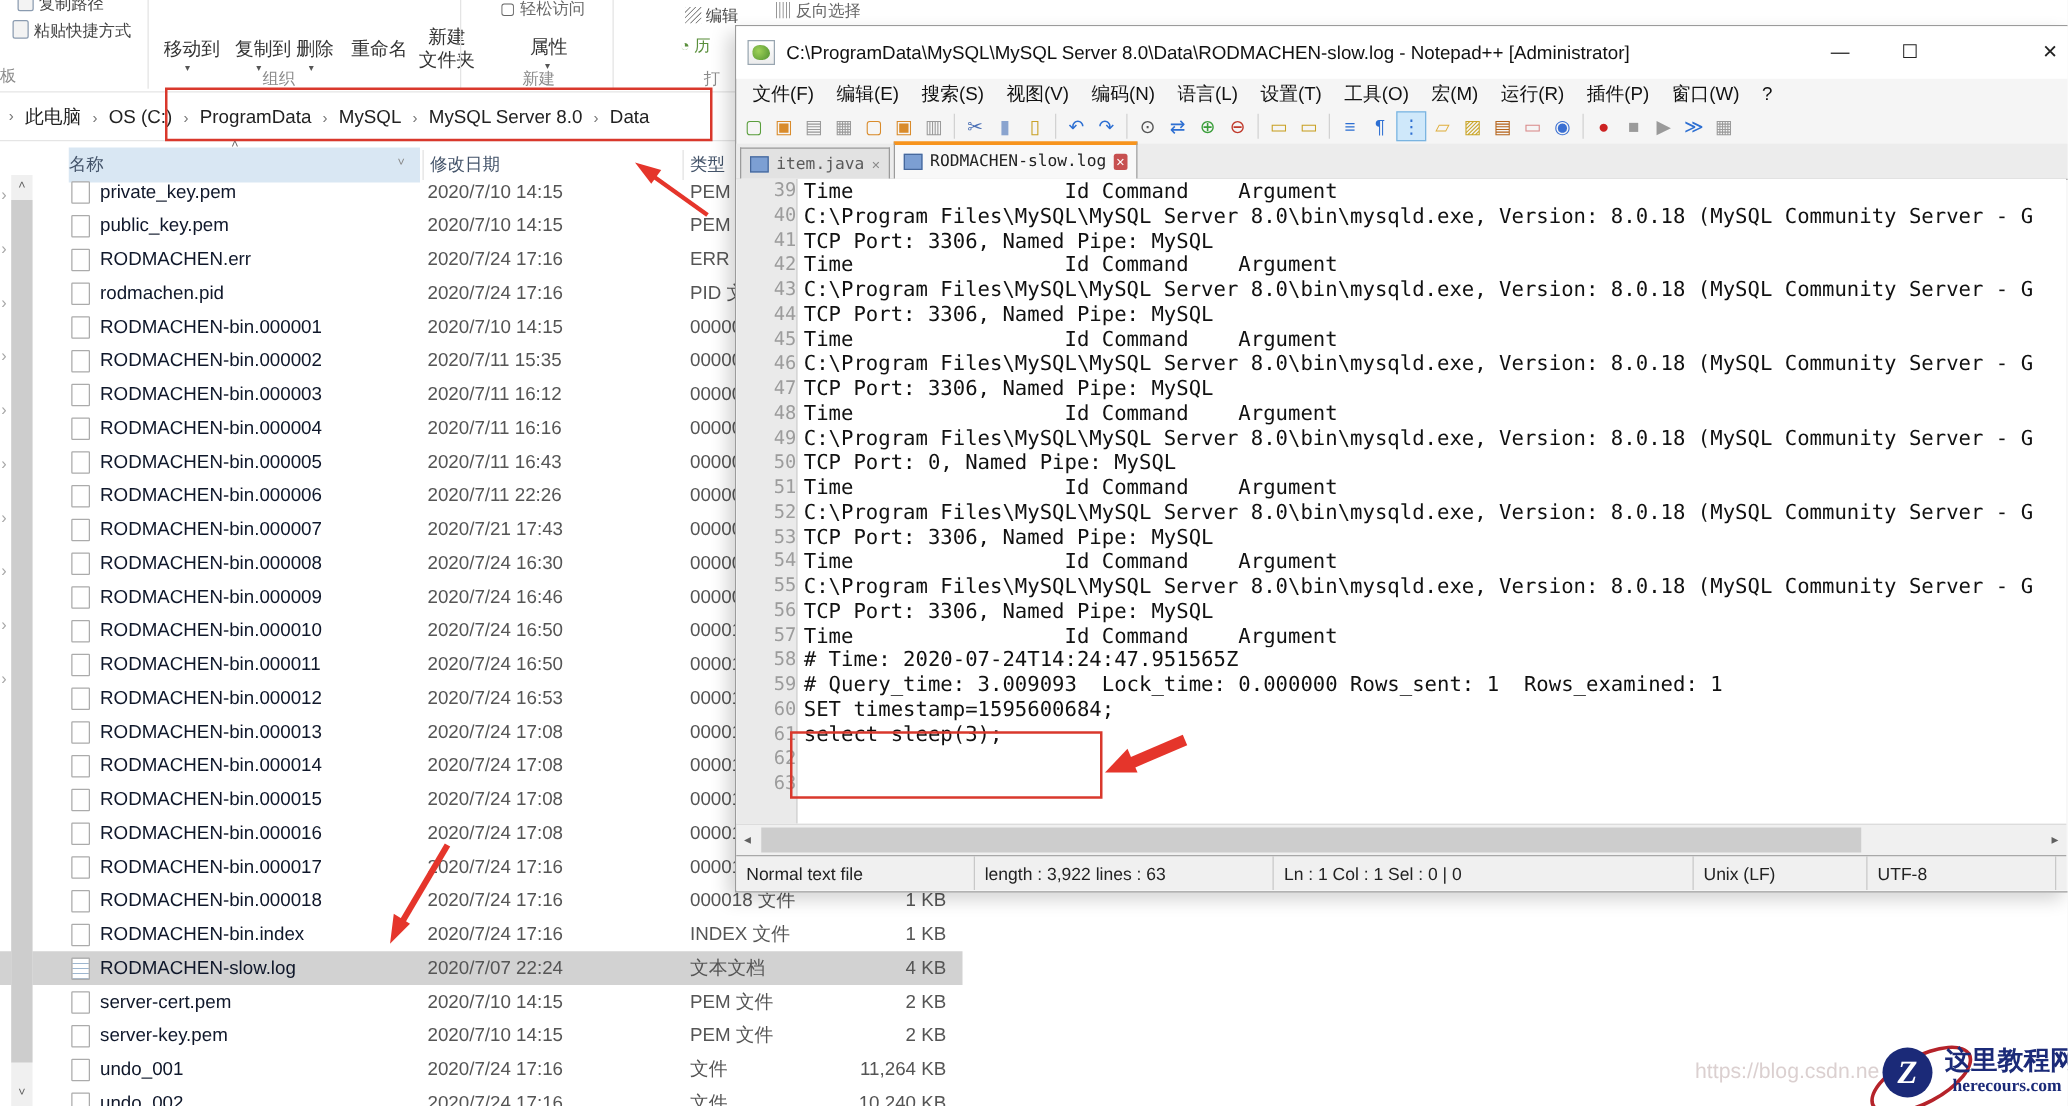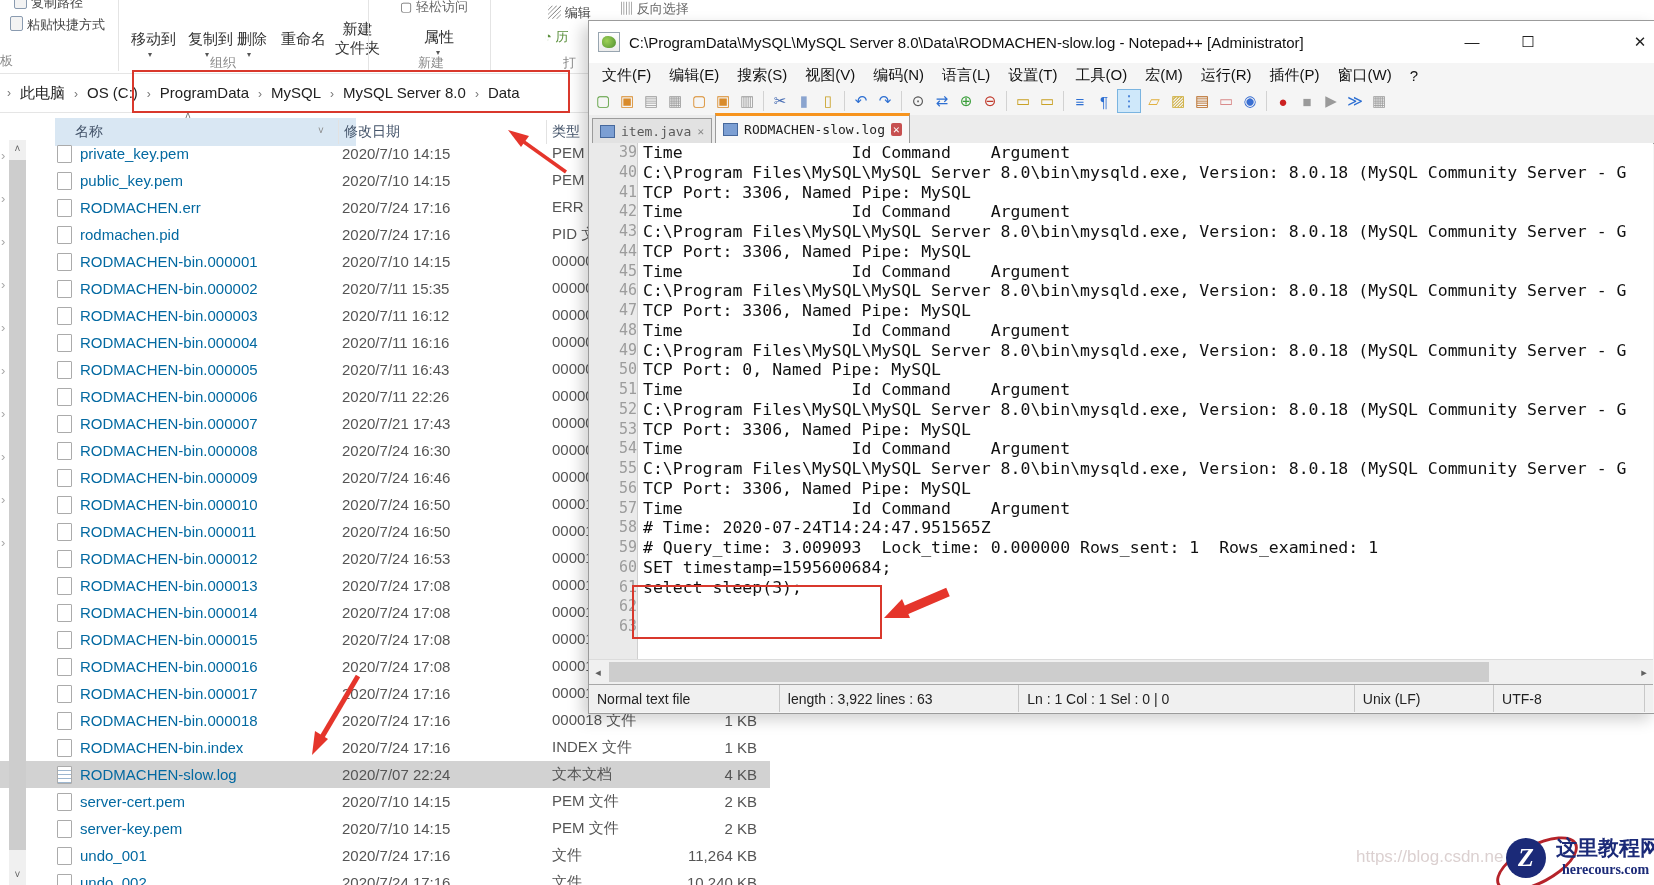--- a/index.html
+++ b/index.html
@@ -22,21 +22,21 @@
   
   #colheaders{left:50px;top:118px;width:720px;height:28px;font-size:14px;color:#44546a;}
   .hdr-cell{position:absolute;top:0;height:28px;display:flex;align-items:center;}
   .hdr-line{position:absolute;top:2px;height:24px;width:1px;background:#e2e2e2;}
   
   #file-list{left:0;top:140px;width:770px;}
   .frow{position:relative;height:27px;display:flex;align-items:center;font-size:15px;}
   .frow.sel{background:#d2d2d2;}
   .ficon{position:absolute;left:57px;width:13px;height:16px;background:#fff;border:1px solid #ababab;border-radius:1px;}
   .ficon.txt{background:repeating-linear-gradient(#fff 0 3px,#9db6cf 3px 4px);}
-  .fname{position:absolute;left:80px;color:#0369a1;white-space:nowrap;}
+  .fname{position:absolute;left:80px;color:#0f172a;white-space:nowrap;}
   .fdate{position:absolute;left:342px;color:#555;white-space:nowrap;}
   .ftype{position:absolute;left:552px;color:#555;white-space:nowrap;}
   .fsize{position:absolute;left:630px;width:127px;text-align:right;color:#555;white-space:nowrap;}
   .tree-chevron{position:absolute;color:#a8a8a8;font-size:13px;left:1px;}
   
   #exp-scroll{left:9px;top:140px;width:17px;height:745px;background:#f0f0f0;}
   #exp-scroll .arrow{position:absolute;left:0;width:17px;height:17px;color:#606060;font-size:10px;text-align:center;line-height:17px;}
   #exp-thumb{position:absolute;left:0;top:20px;width:17px;height:690px;background:#cdcdcd;}
   
   #npp{left:588px;top:20px;width:1066px;height:692px;background:#f5f5f5;border:1px solid #9b9b9b;
@@ -114,21 +114,21 @@
   <div class="rib-sep" style="left:490px;"></div>
   <div class="rib-partial" style="left:620px;top:0px;color:#666;">▥ <span>反向选择</span></div>
 </div>
 
 <div id="addressbar" class="abs">
   <span class="crumb-sep">›</span>
   <span id="crumbs"><span class="crumb">此电脑</span><span class="crumb-sep">›</span><span class="crumb">OS (C:)</span><span class="crumb-sep">›</span><span class="crumb">ProgramData</span><span class="crumb-sep">›</span><span class="crumb">MySQL</span><span class="crumb-sep">›</span><span class="crumb">MySQL Server 8.0</span><span class="crumb-sep">›</span><span class="crumb">Data</span></span>
 </div>
 
 <div id="colheaders" class="abs">
-  <div class="hdr-cell" style="left:5px;width:281px;background:#d9e7f3;padding-left:20px;text-align:right;">
+  <div class="hdr-cell" style="left:5px;width:281px;background:#d9e7f3;text-align:right;">
     <span>名称</span>
   </div>
   <div class="abs" style="left:135px;top:-8px;color:#666;font-size:10px;">˄</div>
   <div class="abs" style="left:268px;top:7px;color:#888;font-size:10px;">˅</div>
   <div class="hdr-line" style="left:288px;"></div>
   <div class="hdr-cell" style="left:294px;width:200px;">
     <span>修改日期</span>
   </div>
   <div class="hdr-line" style="left:496px;"></div>
   <div class="hdr-cell" style="left:502px;width:120px;">

